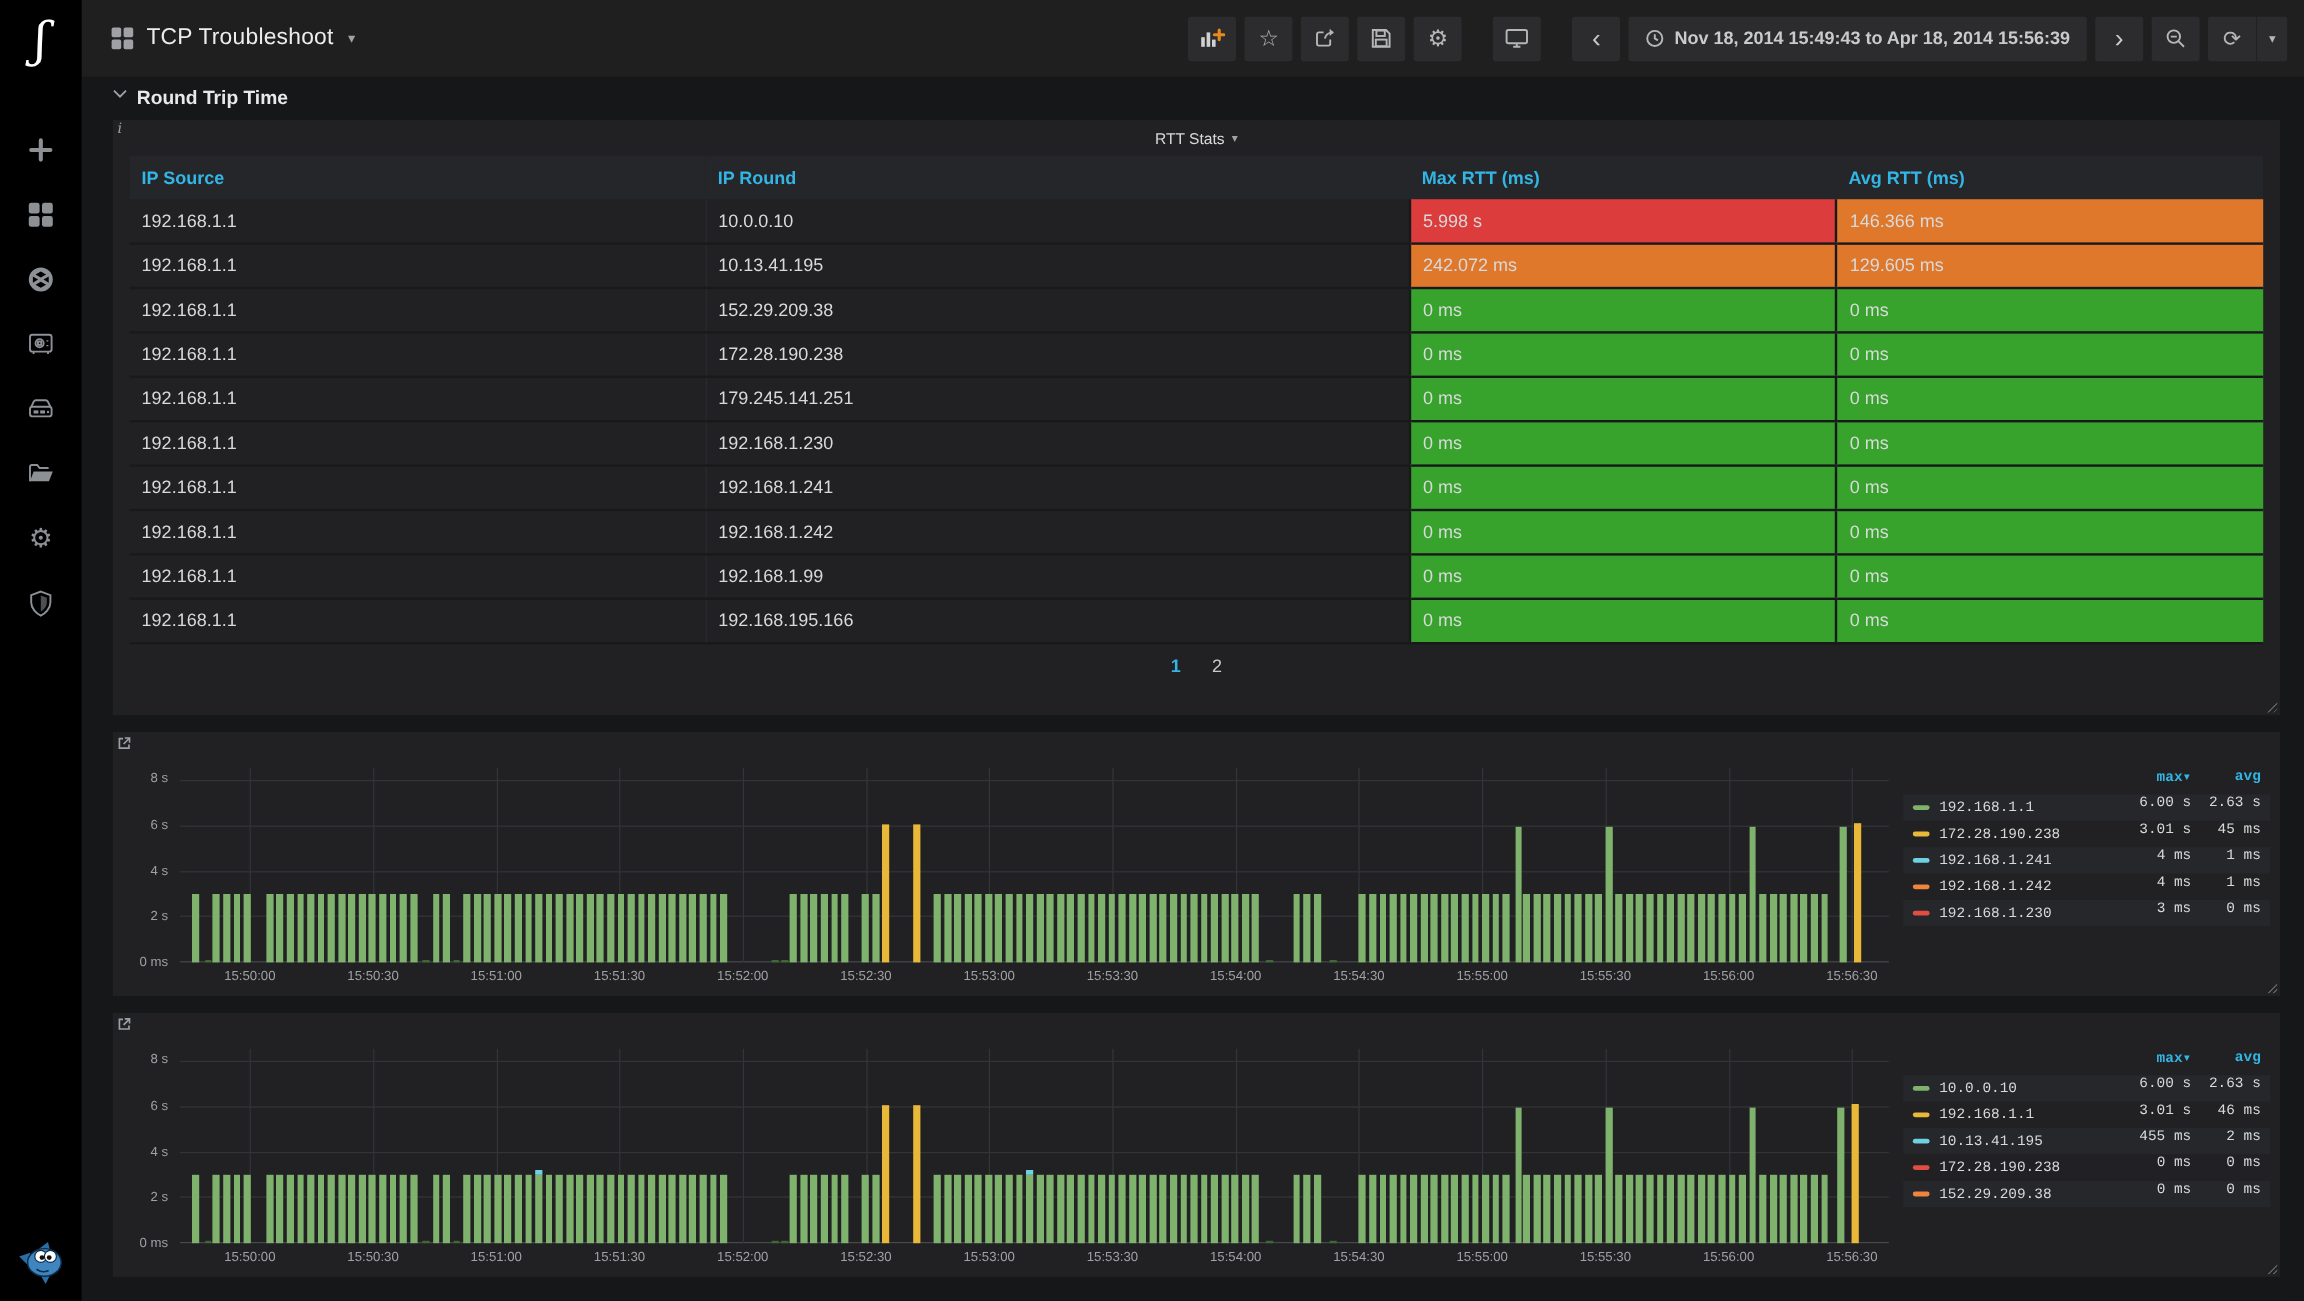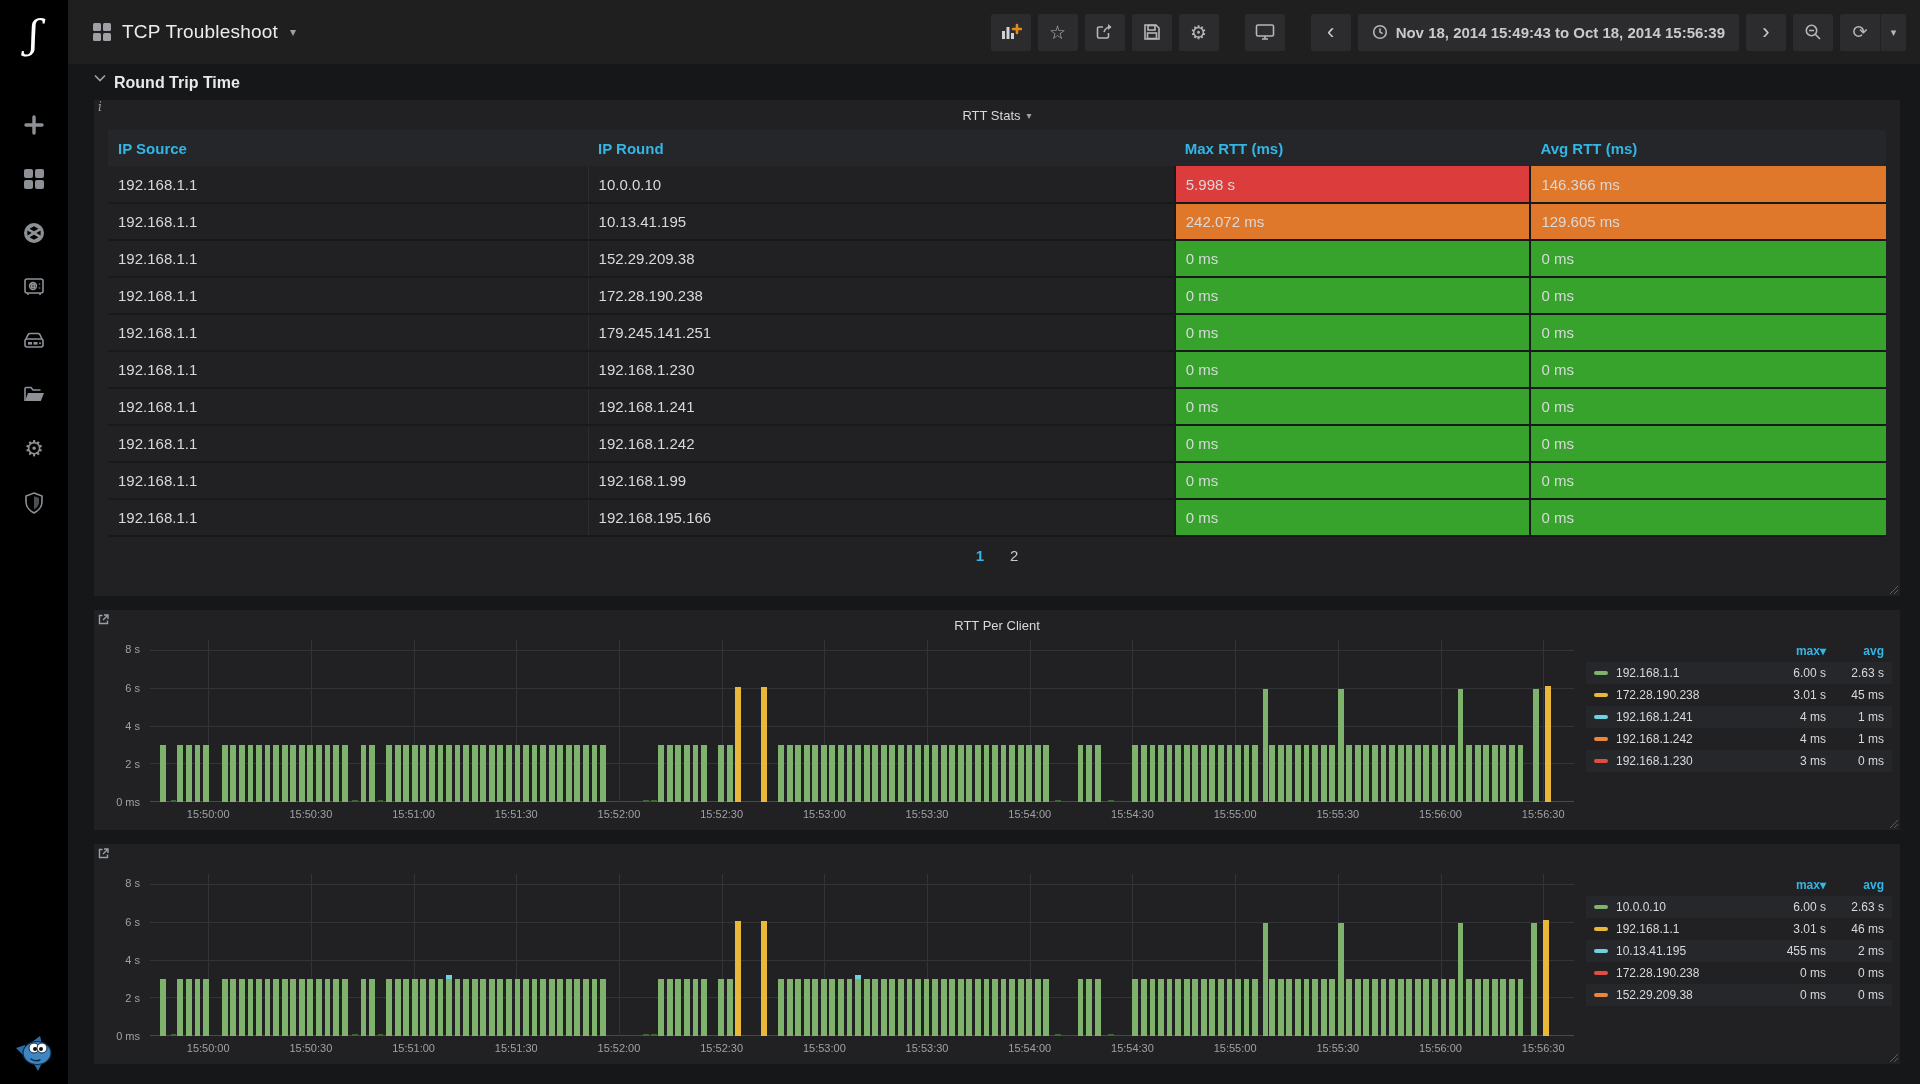--- a/index.html
+++ b/index.html
@@ -76,21 +76,21 @@
   .y-axis { position:absolute; left:0; top:0; bottom:24px; width:44px; }
   .y-label { position:absolute; right:6px; font-size:11px; color:#9fa1a4; transform:translateY(50%); }
   .plot { position:absolute; left:48px; right:318px; top:2px; bottom:24px; }
   .vline { position:absolute; top:0; bottom:0; width:1px; background:#323538; }
   .hline { position:absolute; left:0; right:0; height:1px; background:#323538; }
   .hline.base { background:#47494c; }
   .bar { position:absolute; bottom:0; }
   .x-axis { position:absolute; left:48px; right:318px; bottom:0; height:22px; }
   .x-label { position:absolute; top:4px; transform:translateX(-50%); font-size:11px; color:#9fa1a4; white-space:nowrap;text-align:right; }
   .legend { position:absolute; right:0; top:2px; width:306px; font-size:12px; }
-  .legend-head, .legend-row { display:flex; align-items:center; height:22px; padding:0 8px; }
+  .legend-head, .legend-row { display:flex; height:22px; padding:0 8px;font-family:Liberation Mono, monospace; }
   .legend-row:nth-child(even) { background:#26272b; }
   .lg-name { flex:1; display:flex; align-items:center; gap:8px; color:#d8d9da; cursor:pointer; }
   .lg-dash { width:14px; height:4px; border-radius:2px; flex:0 0 14px; }
   .lg-max { width:62px; text-align:right; }
   .lg-avg { width:58px; text-align:right; }
   .legend-head .lg-max, .legend-head .lg-avg { color:#33b5e5; font-weight:700; cursor:pointer; }
 </style>
 </head>
 <body>
 
@@ -218,21 +218,21 @@
               <path d="M7 16h6M10 13v3"></path>
             </svg>
         </button>
         <span class="sp"></span>
         <button class="nbtn chev">‹</button>
         <button class="nbtn time-btn">
           <svg width="16" height="16" viewBox="0 0 16 16">
               <circle cx="8" cy="8" r="6.3"></circle>
               <path d="M8 4.5V8l2.6 1.6"></path>
             </svg>
-          <span>Nov 18, 2014 15:49:43 to Oct 18, 2014 15:56:39</span>
+          <span>Nov 18, 2014 15:49:43 to Apr 18, 2014 15:56:39</span>
         </button>
         <button class="nbtn chev">›</button>
         <button class="nbtn">
           <svg width="18" height="18" viewBox="0 0 18 18">
               <circle cx="7.5" cy="7.5" r="5.2"></circle>
               <path d="M11.5 11.5L16 16M5 7.5h5"></path>
             </svg>
         </button>
         <span class="refresh-group">
           <button class="nbtn">⟳</button>
@@ -341,23 +341,20 @@
         <div class="resize-handle"></div>
       </section>
 
       <section class="panel chart-panel">
         <span class="corner-link">
           <svg width="11" height="11" viewBox="0 0 11 11">
               <path d="M4.5 1.5H1.5v8h8V6.5"></path>
               <path d="M6 1h4v4M10 1L5 6"></path>
             </svg>
         </span>
-        <div class="panel-title">
-          <span>RTT Per Client</span>
-        </div>
         <div class="chart-body">
           <div class="y-axis">
               <div class="y-label" style="bottom: 93.0233%;">8 s</div>
               <div class="y-label" style="bottom: 69.7674%;">6 s</div>
               <div class="y-label" style="bottom: 46.5116%;">4 s</div>
               <div class="y-label" style="bottom: 23.2558%;">2 s</div>
               <div class="y-label" style="bottom: 0%;">0 ms</div>
             </div>
           <div class="plot">
               <div class="hline" style="bottom: 93.0233%;"></div>

